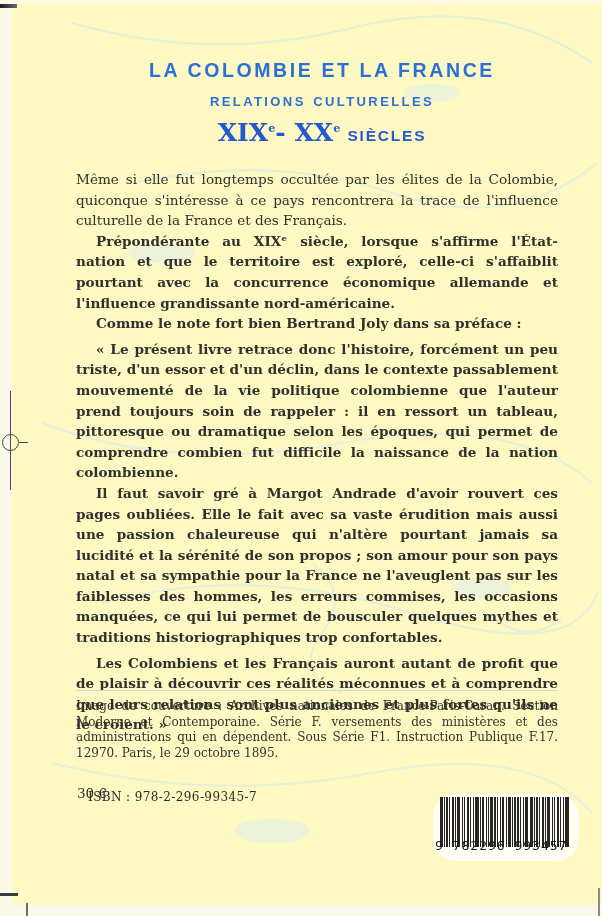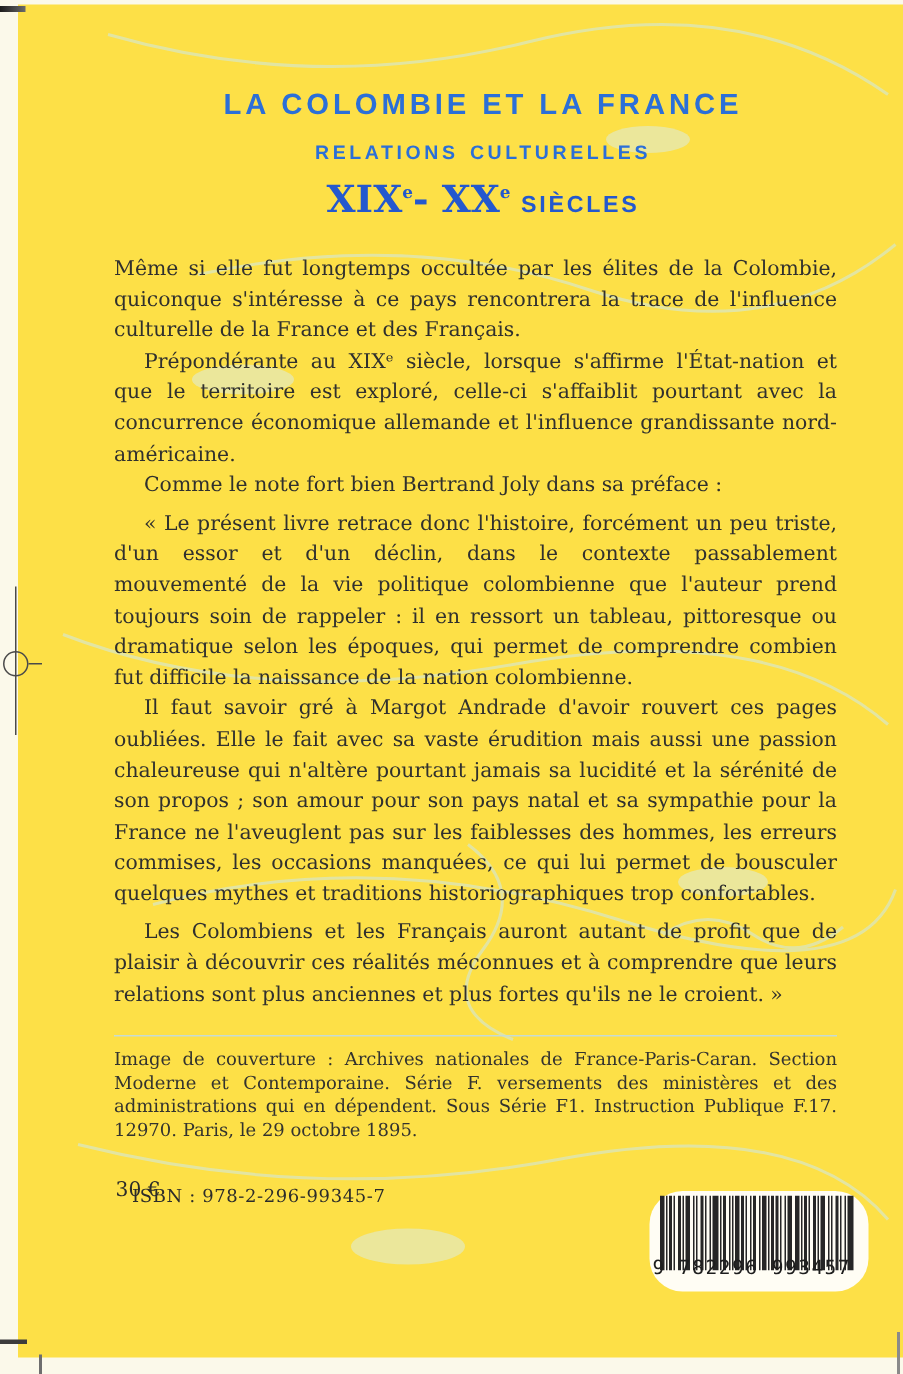--- a/index.html
+++ b/index.html
@@ -3,21 +3,21 @@
 <meta charset="utf-8">
 <style>
   * { margin:0; padding:0; box-sizing:border-box; }
   html,body { width:602px; height:916px; }
   body { font-family:"DejaVu Serif", serif; background:#fbf9ea; overflow:hidden; }
 
   .page { position:relative; width:602px; height:916px; background:#fbf9ea; }
 
   .cover-panel {
     position:absolute; left:12px; top:3px; right:0; bottom:11px;
-    background:#fde047;
+    background:#fef9c3;
     overflow:hidden;
   }
 
   
   .watermark { position:absolute; inset:0; pointer-events:none; }
 
   
   .mark-top-left { position:absolute; left:0; top:4px; width:17px; height:4px;
     background:linear-gradient(to right,#1c1c1c,#6a6a6a); }
   .mark-bottom-left { position:absolute; left:0; top:893px; width:18px; height:3px; background:#3c3c3c; }
@@ -37,21 +37,21 @@
     text-transform:lowercase; color:#2b6fd8; }
   .title-3 { margin-top:7px; font-family:"DejaVu Serif", serif; font-weight:bold;
     font-size:25px; color:#2458ce; }
   .title-3 sup { font-size:0.45em; vertical-align:super; letter-spacing:0; }
   .title-3 .siecles { font-family:"Liberation Sans", sans-serif; font-weight:bold;
     font-size:15.5px; letter-spacing:1.8px; margin-left:7px; }
 
   
   .body-text { position:absolute; left:64px; width:482px; top:166px;
     font-size:13.6px; line-height:20.6px; color:#30302e; text-align:justify; }
-  .body-text p.indent { text-indent:20px; }
+  .body-text p.indent { text-indent:20px;font-weight:bold; }
   .body-text p.gap-sm { margin-top:5px; }
 
   
   .bio { position:absolute; left:64px; width:482px; top:636px;
     font-style:italic; font-size:12.8px; line-height:19px; color:#262624; text-align:justify; }
   .bio .bio-name { font-weight:bold; }
 
   .rule { position:absolute; left:64px; width:482px; top:687px; height:1px; background:#c6dcd4; }
 
   

